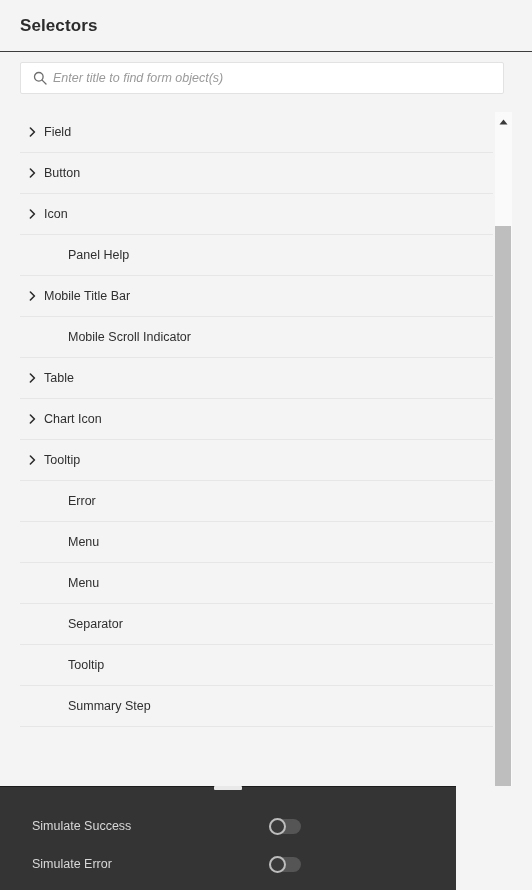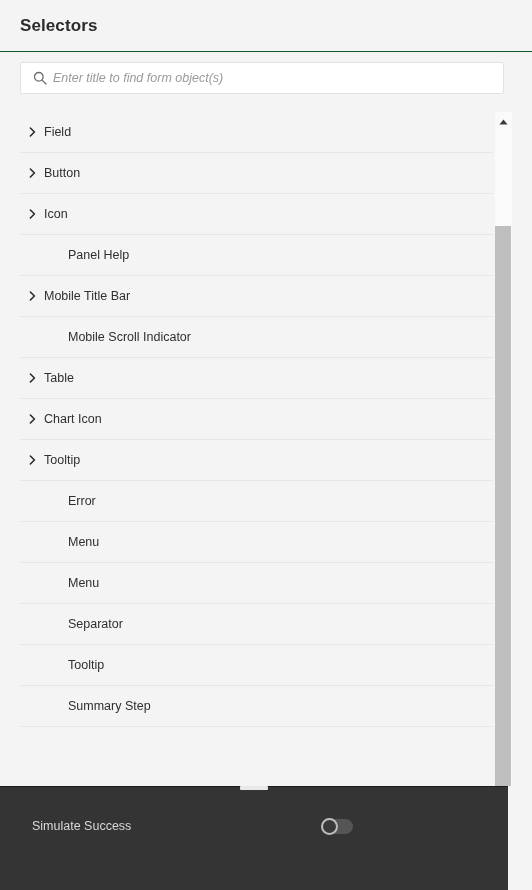--- a/index.html
+++ b/index.html
@@ -158,21 +158,21 @@
     width: 16px;
     bottom: 0;
     background: #bebebe;
   }
 
   
   #simulate-panel {
     position: absolute;
     left: 0;
     top: 786px;
-    width: 508px;
+    width: 456px;
     height: 104px;
     background: #343434;
     border-top: 1px solid #1c1c1c;
     box-sizing: border-box;
   }
   .drag-handle {
     position: absolute;
     top: -1px;
     left: 50%;
     transform: translateX(-50%);
@@ -377,14 +377,20 @@
 <div id="simulate-panel">
   <div class="drag-handle"></div>
   <div>
 
   <div class="sim-row first">
         <span class="sim-label">Simulate Success</span>
         <div class="toggle">
           <div class="knob"></div>
         </div>
       </div>
+      <div class="sim-row">
+        <span class="sim-label">Simulate Error</span>
+        <div class="toggle">
+          <div class="knob"></div>
+        </div>
+      </div>
     </div>
 </div>
 
 </body></html>

